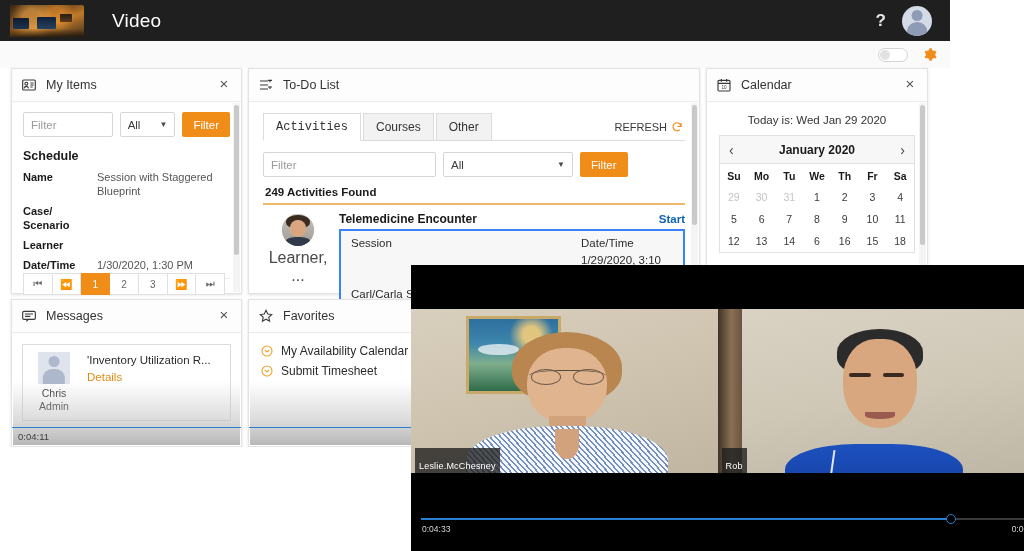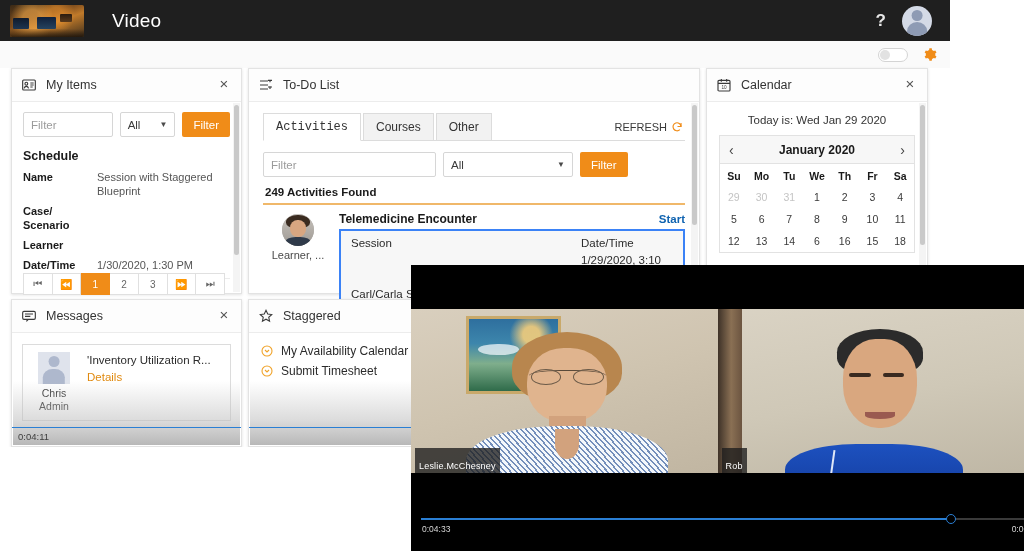--- a/index.html
+++ b/index.html
@@ -150,21 +150,21 @@
     width: 32px; height: 32px; border-radius:50%; margin: 2px auto 3px auto;
     overflow:hidden; position:relative; background:#b9b9b9;
   }
   .act-avatar .fa-bg{position:absolute;inset:0;background:linear-gradient(180deg,#c8c3bd,#9d9892);}
   .act-avatar .fa-hair{position:absolute;left:14%;top:2%;width:72%;height:42%;
     border-radius:50% 50% 40% 40%;background:#3a2b20;}
   .act-avatar .fa-face{position:absolute;left:24%;top:20%;width:52%;height:52%;
     border-radius:46%;background:#d8a681;}
   .act-avatar .fa-body{position:absolute;left:10%;top:72%;width:80%;height:40%;
     border-radius:42% 42% 0 0;background:#2f3a4a;}
-  .act-learner { font-size:11px; color:#4a4a4a; }
+  .act-learner { font-size:16px; color:#4a4a4a; }
   .act-main { flex:1; min-width:0; }
   .act-top { display:flex; align-items:baseline; }
   .act-title { font-size:12px; font-weight:bold; color:#1a1a1a; }
   .act-start { margin-left:auto; font-size:11.5px; font-weight:bold; color:#1063b0; cursor:pointer; }
   .act-box { border:2px solid #3b82f6; background:#f7f7f7; margin-top:3px; padding: 4px 10px; }
   .act-line { display:flex; font-size:11.5px; color:#2b2b2b; line-height:17px; }
   .act-line .c1 { width: 230px; flex:none; }
   .act-line .c2 { flex:1; }
 
   
@@ -596,21 +596,21 @@
       <div class="panel-timecode">0:04:11</div>
     </div>
 
     <div class="panel" id="panel-fav">
       <div class="panel-head">
         <div class="ph-icon">
           <svg width="16" height="16" viewBox="0 0 24 24" fill="none" stroke="#3a3a3a" stroke-width="1.6">
             <path d="M12 3.5l2.6 5.6 6 .7-4.5 4.1 1.3 6-5.4-3.1-5.4 3.1 1.3-6L3.4 9.8l6-.7z"></path>
           </svg>
         </div>
-        <div class="ph-title">Staggered</div>
+        <div class="ph-title">Favorites</div>
       </div>
       <div class="panel-body" style="padding:8px 12px;">
         <div class="fav-item">
           <span class="fav-dot">
             <svg width="12" height="12" viewBox="0 0 24 24">
               <circle cx="12" cy="12" r="10" fill="none" stroke="#f0a32a" stroke-width="2.2"></circle>
               <path d="M8 10l4 4 4-4" fill="none" stroke="#f0a32a" stroke-width="2.2"></path>
             </svg>
           </span>
           <span>My Availability Calendar</span>

